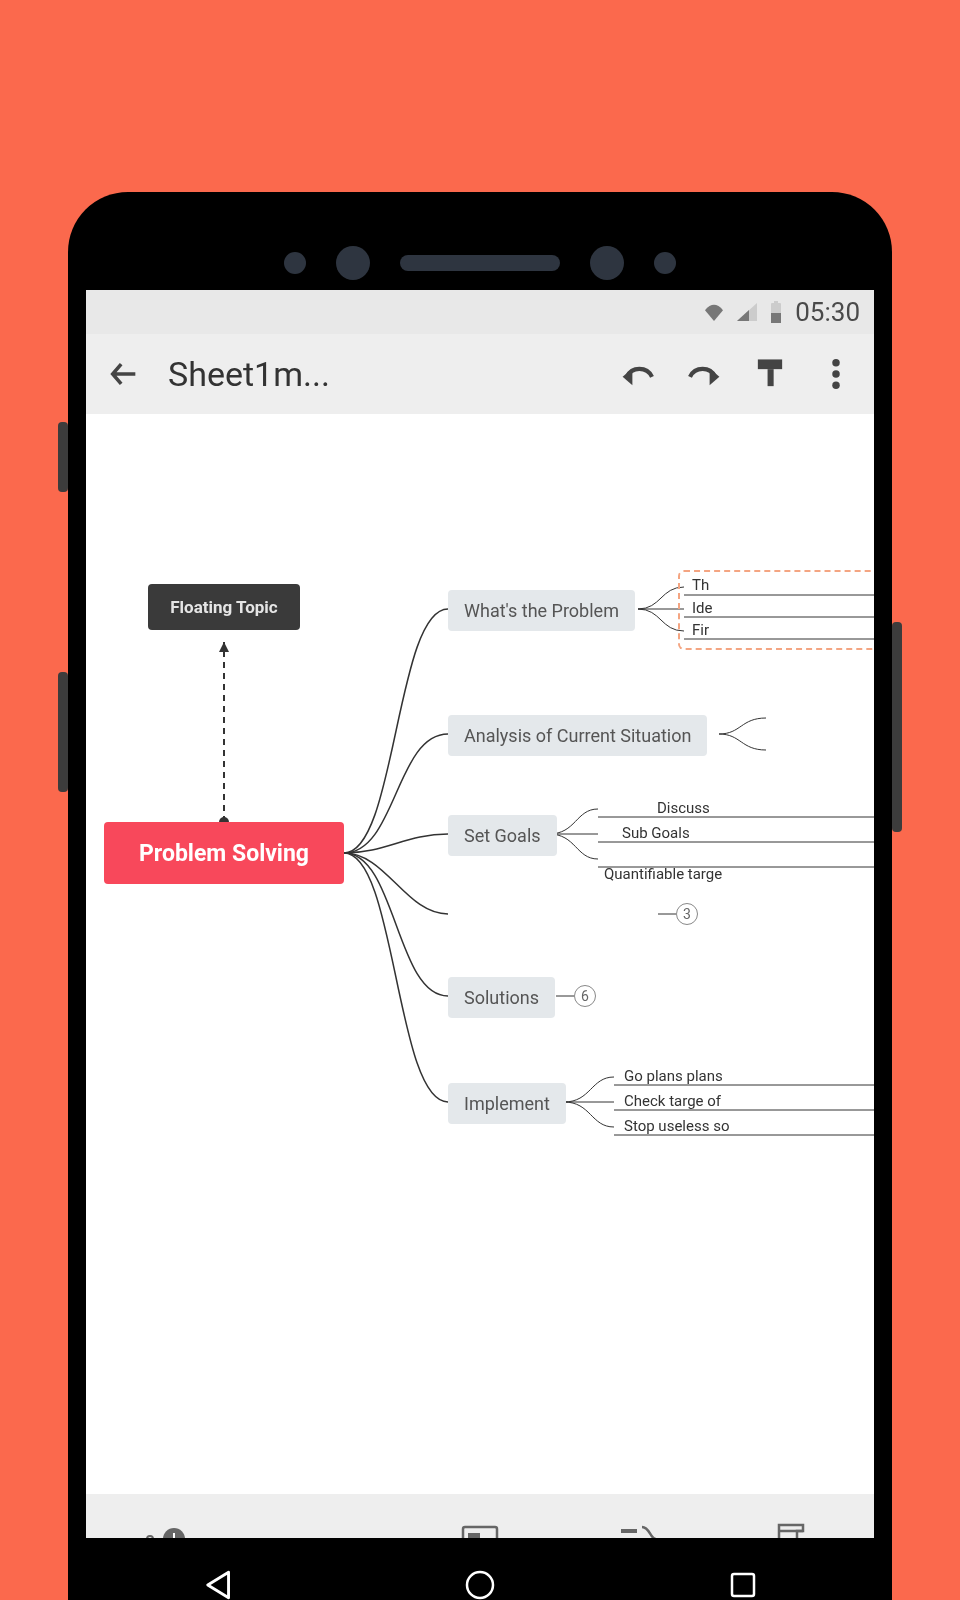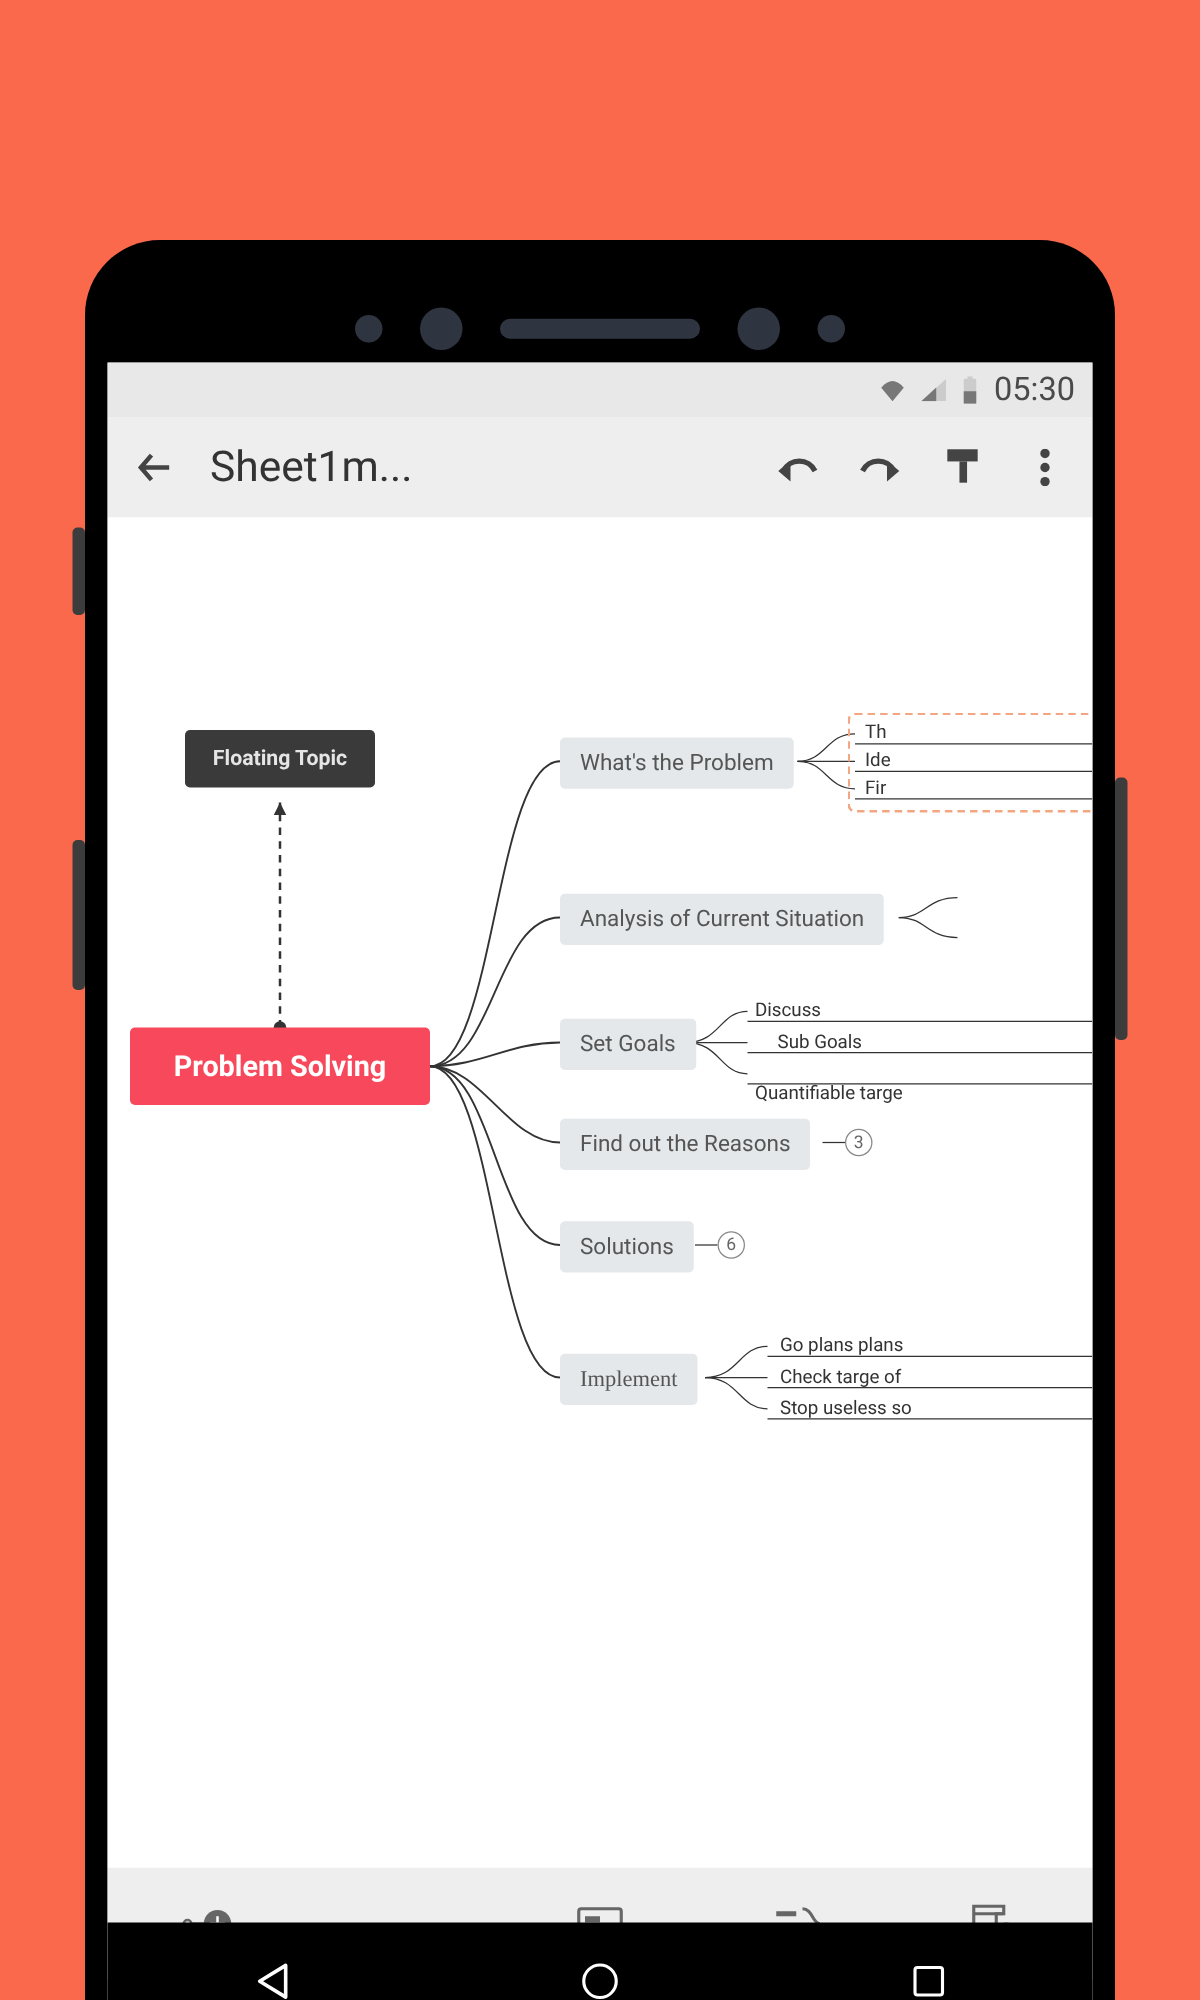--- a/index.html
+++ b/index.html
@@ -286,31 +286,30 @@
 
       <div class="child-node" style="left:362px; top:176px;">What's the Problem</div>
       <div class="selection-ring" style="left:592px; top:156px; width:200px; height:80px;"></div>
       <span class="sub-label" style="left:606px; top:162px;">Th</span>
       <span class="sub-label" style="left:606px; top:185px;">Ide</span>
       <span class="sub-label" style="left:606px; top:207px;">Fir</span>
 
       <div class="child-node" style="left:362px; top:301px;">Analysis of Current Situation</div>
 
       <div class="child-node" style="left:362px; top:401px;">Set Goals</div>
-      <span class="sub-label" style="left:518px; top:385px;">Discuss</span>
+      <span class="sub-label" style="left:571px; top:385px;">Discuss</span>
       <span class="sub-label" style="left:536px; top:410px;">Sub Goals</span>
       <span class="sub-label" style="left:518px; top:435px;margin-top:16px;">Quantifiable targe</span>
 
-      <div class="child-node" style="left:362px; top:481px;">Find out the Reasons</div>
       <div class="count-badge" style="left:590px; top:489px;">3</div>
 
       <div class="child-node" style="left:362px; top:563px;">Solutions</div>
       <div class="count-badge" style="left:488px; top:571px;">6</div>
 
-      <div class="child-node" style="left:362px; top:669px;font-family:Liberation Serif, serif;">Implement</div>
+      <div class="child-node" style="left:362px; top:669px;">Implement</div>
       <span class="sub-label" style="left:538px; top:653px;">Go plans plans</span>
       <span class="sub-label" style="left:538px; top:678px;">Check targe of</span>
       <span class="sub-label" style="left:538px; top:703px;">Stop useless so</span>
 
     </div>
 
     <div class="bottom-bar">
       <div class="bottom-icon">
         <svg width="42" height="30" viewBox="0 0 42 30">
             <circle cx="6" cy="15" r="3" fill="none" stroke="#666" stroke-width="2"></circle>

